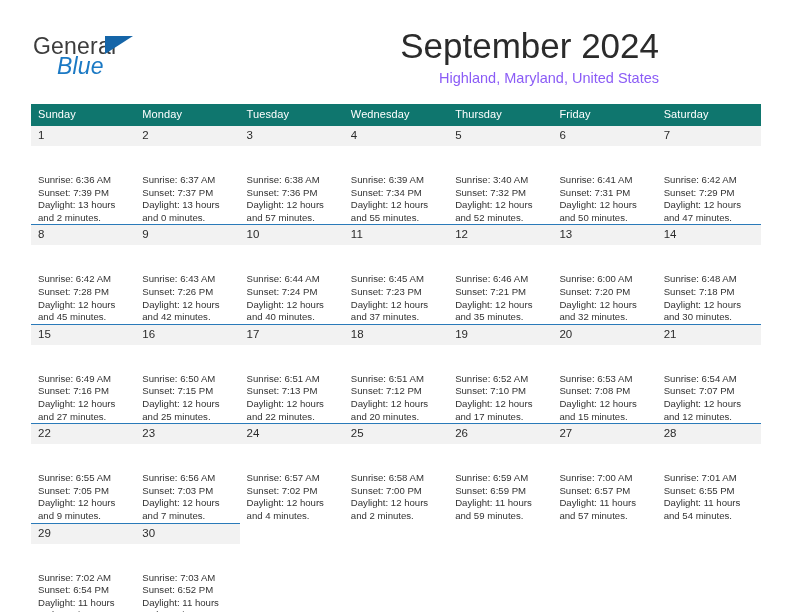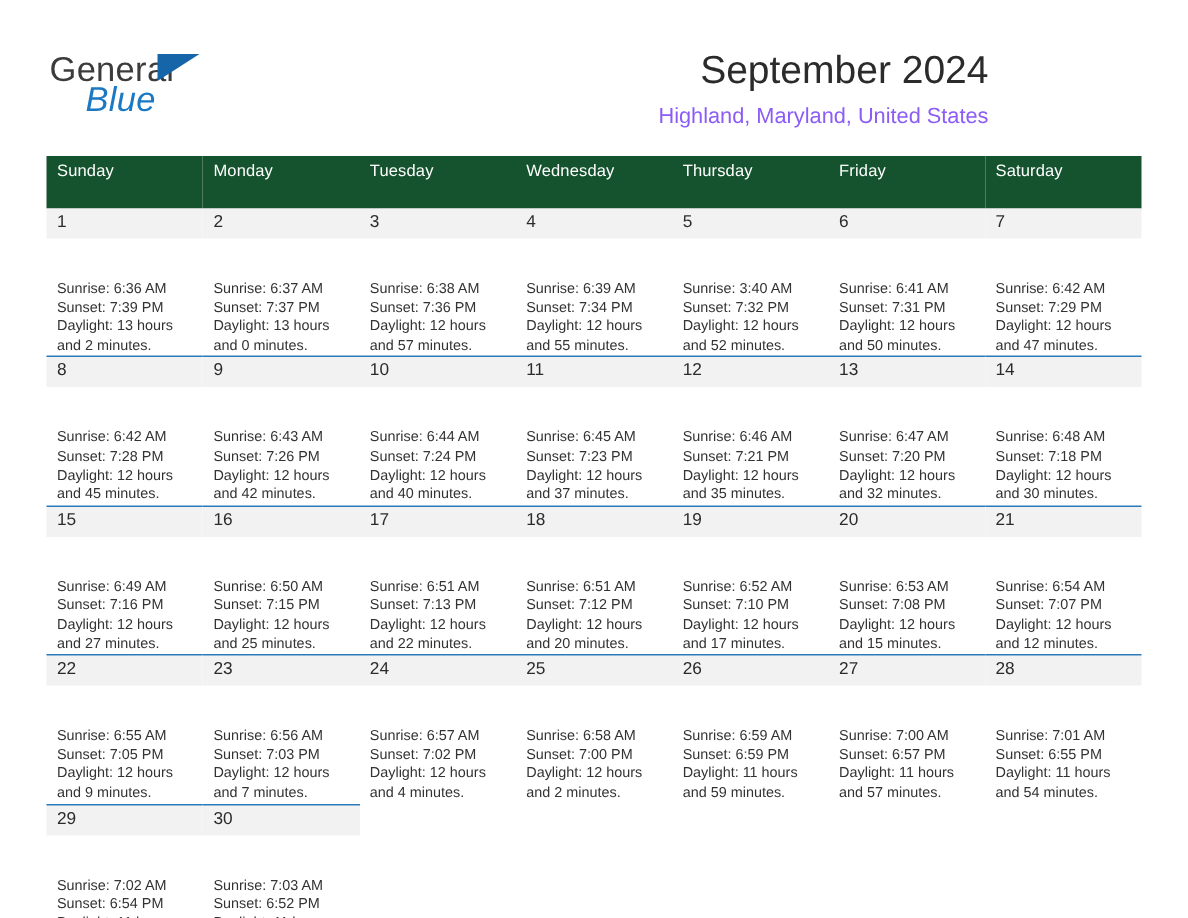--- a/index.html
+++ b/index.html
@@ -65,21 +65,21 @@
     border-bottom: 18px solid transparent;
   }
 
   .title-block {
     position: absolute;
     right: 37px;
     top: 30px;
     text-align: right;
   }
   .month-title {
-    font-size: 26px;
+    font-size: 35px;
     font-weight: normal;
     color: #2b2b2b;
     line-height: 32px;
     white-space: nowrap;
   }
   .location-title {
     margin-top: 7px;
     font-size: 14.5px;
     font-weight: normal;
     color: #8b5cf6;
@@ -95,26 +95,26 @@
     width: 730px;
   }
   table.cal {
     border-collapse: collapse;
     table-layout: fixed;
     width: 730px;
   }
   table.cal col { width: 104.28px; }
 
   thead th.dow {
-    background: #14532d;
+    background: #0f766e;
     color: #ffffff;
     font-size: 11px;
     font-weight: normal;
     text-align: left;
-    padding: 4px 0 19px 7px;
+    padding: 4px 0 6px 7px;
     height: 11px;
     line-height: 12px;
     letter-spacing: 0.1px;
   }
 
   tbody tr.week td {
     vertical-align: top;
     padding: 0;
     border-top: 1px solid #2a7ab9;
     height: 89px;
@@ -302,21 +302,21 @@
             <div class="details">
               <div>Sunrise: 6:46 AM</div>
               <div>Sunset: 7:21 PM</div>
               <div>Daylight: 12 hours</div>
               <div>and 35 minutes.</div>
             </div>
           </td>
           <td>
             <div class="daynum">13</div>
             <div class="details">
-              <div>Sunrise: 6:47 AM</div>
+              <div>Sunrise: 6:00 AM</div>
               <div>Sunset: 7:20 PM</div>
               <div>Daylight: 12 hours</div>
               <div>and 32 minutes.</div>
             </div>
           </td>
           <td>
             <div class="daynum">14</div>
             <div class="details">
               <div>Sunrise: 6:48 AM</div>
               <div>Sunset: 7:18 PM</div>

